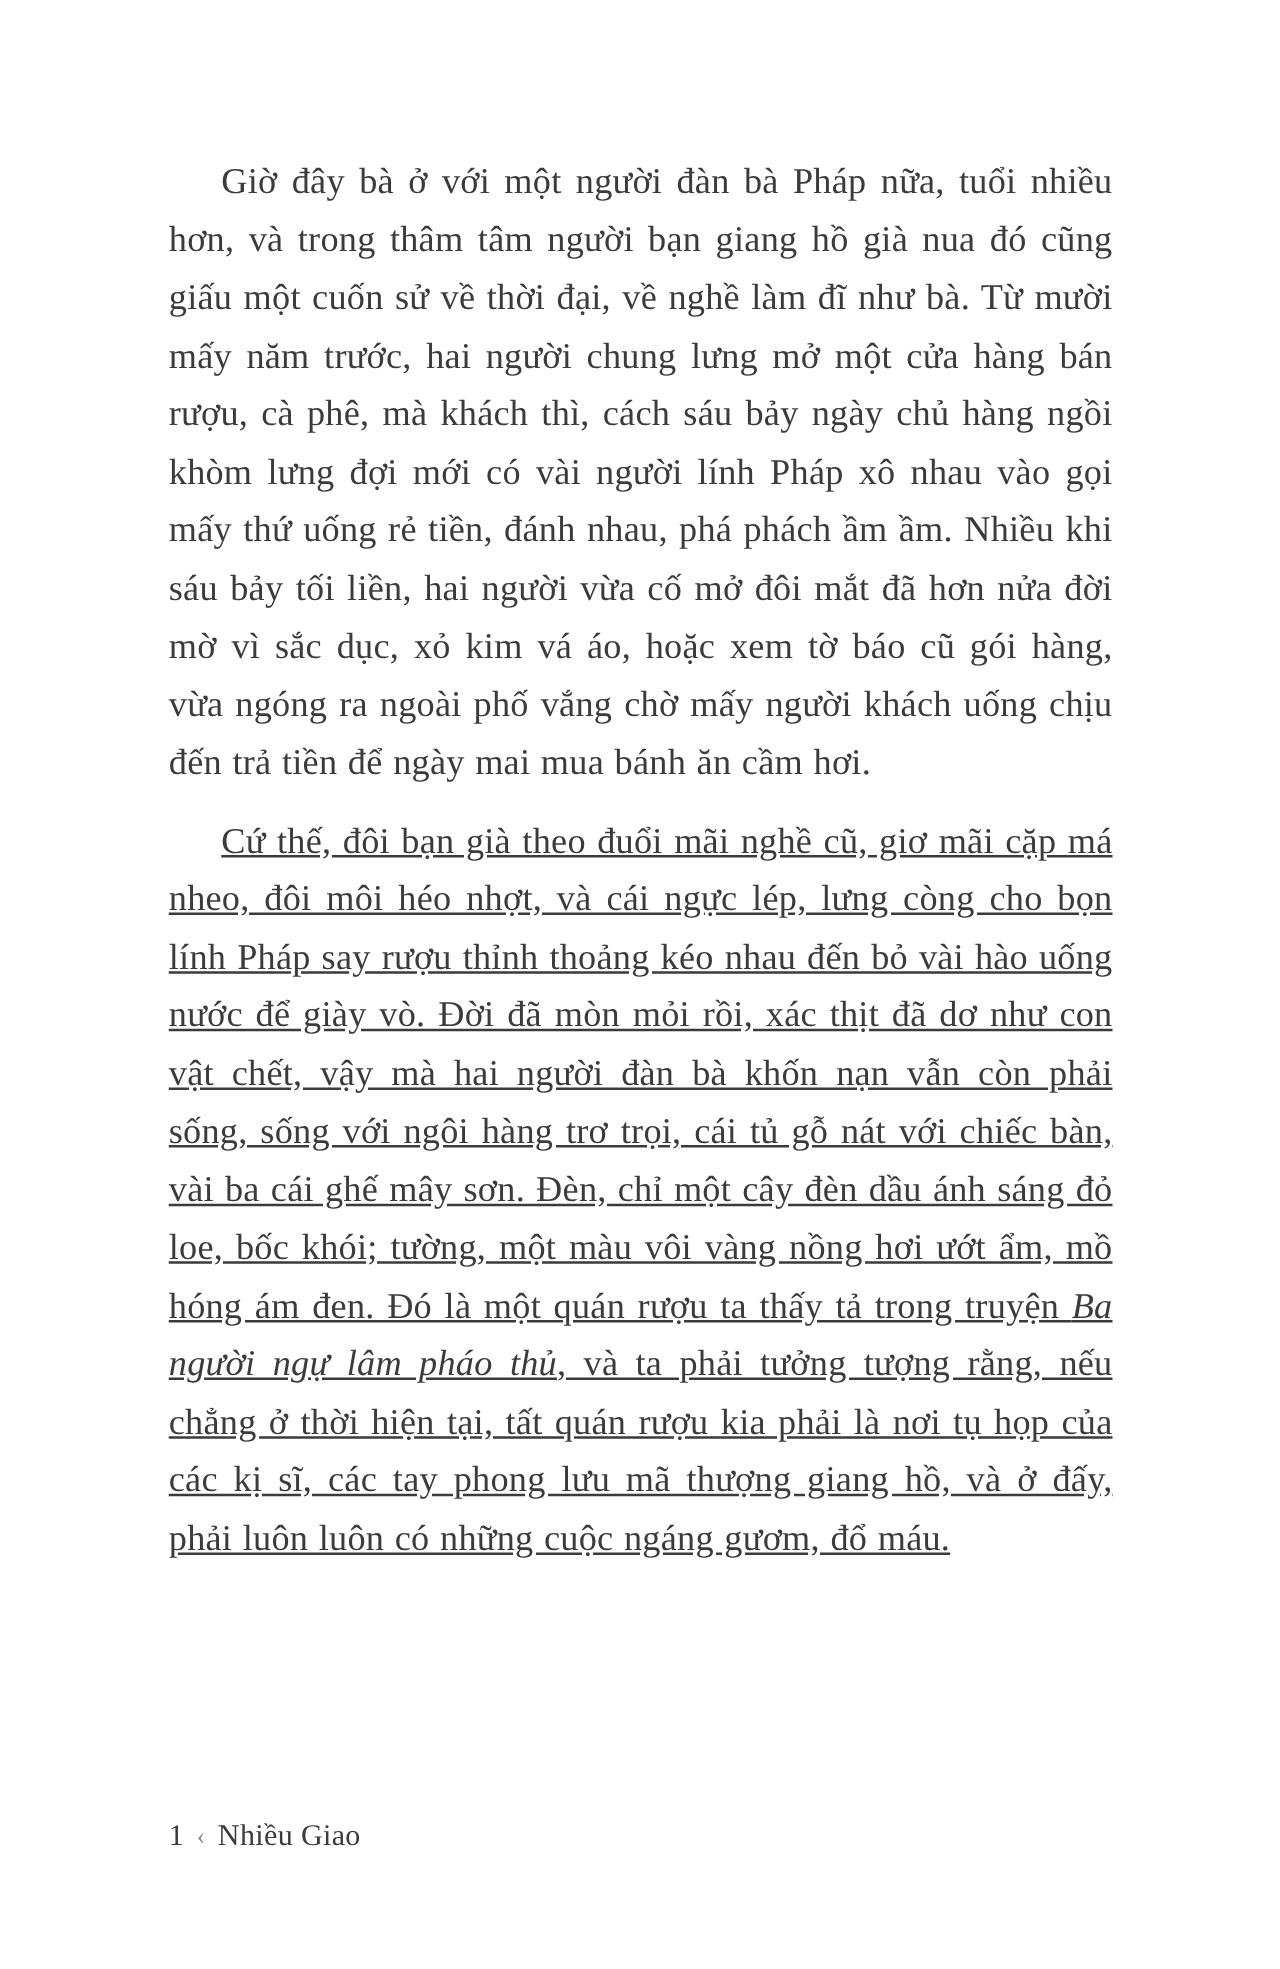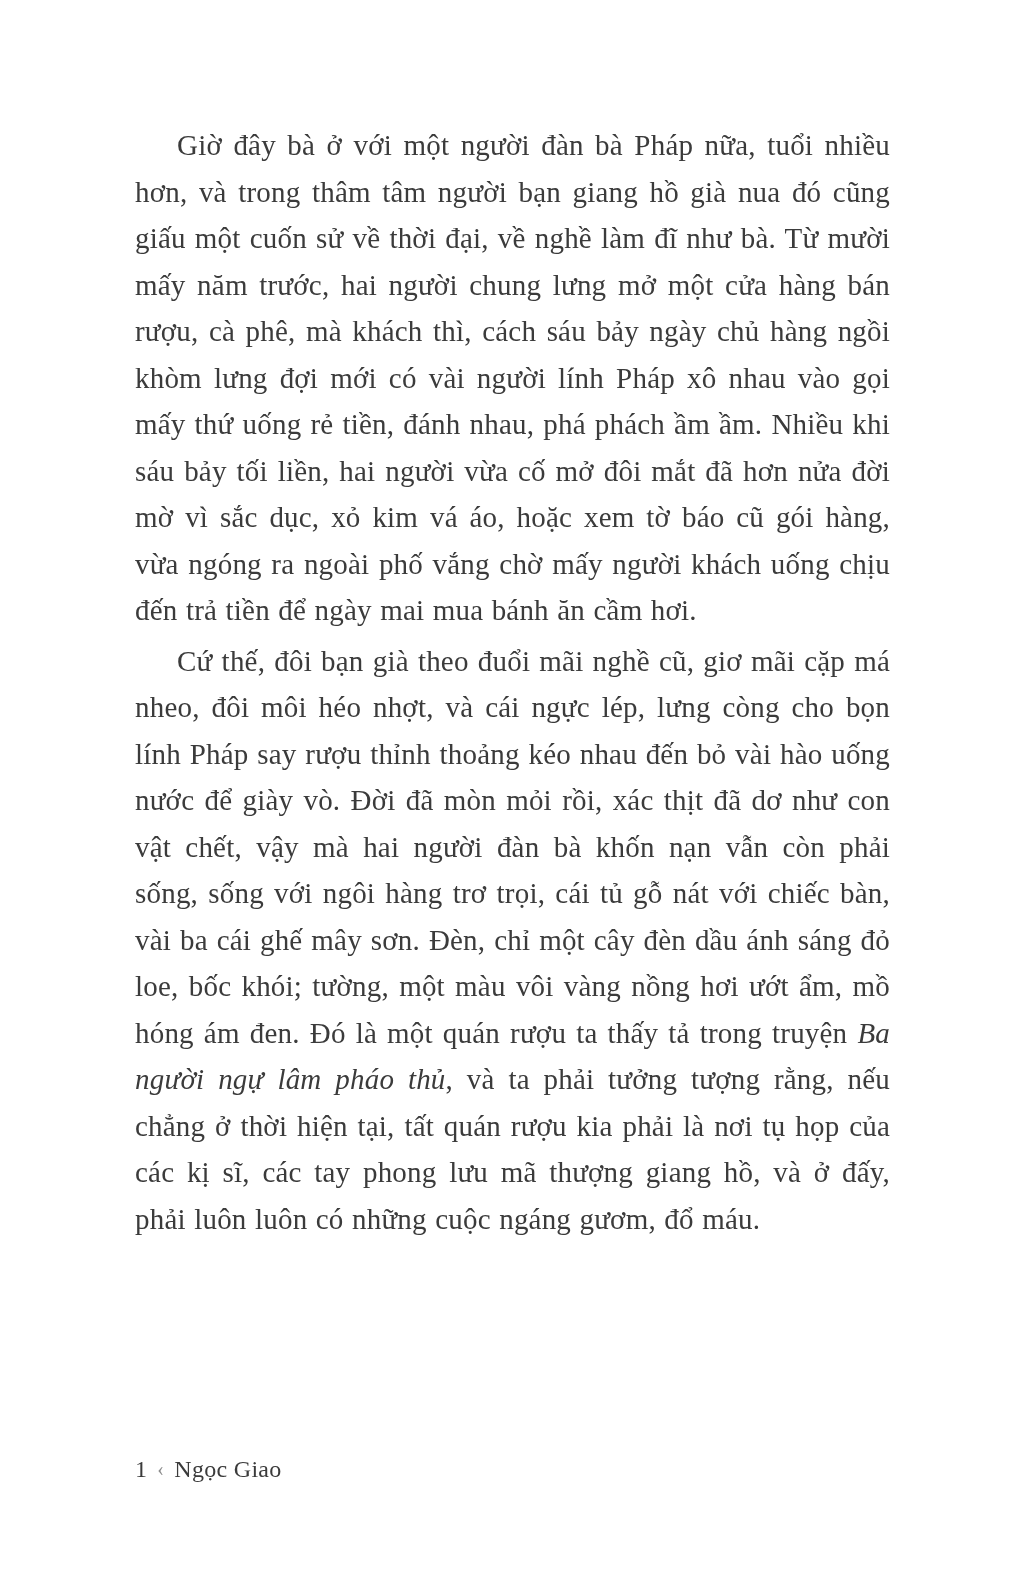--- a/index.html
+++ b/index.html
@@ -28,21 +28,22 @@
   .body-text p {
     margin: 0;
     font-size: 29px;
     line-height: 46.5px;
     text-align: justify;
     text-indent: 42px;
     letter-spacing: 0.2px;
     word-spacing: 1px;
   }
   .body-text p + p {
-    margin-top: 4px;
+    margin-top: 16px;
+    text-decoration: underline;
   }
   .book-title {
     font-style: italic;
   }
   .footer {
     position: absolute;
     top: 1456px;
     left: 135px;
     font-size: 24px;
     color: #3b3b3b;
@@ -67,15 +68,15 @@
       <span>Giờ đây bà ở với một người đàn bà Pháp nữa, tuổi nhiều hơn, và trong thâm tâm người bạn giang hồ già nua đó cũng giấu một cuốn sử về thời đại, về nghề làm đĩ như bà. Từ mười mấy năm trước, hai người chung lưng mở một cửa hàng bán rượu, cà phê, mà khách thì, cách sáu bảy ngày chủ hàng ngồi khòm lưng đợi mới có vài người lính Pháp xô nhau vào gọi mấy thứ uống rẻ tiền, đánh nhau, phá phách ầm ầm. Nhiều khi sáu bảy tối liền, hai người vừa cố mở đôi mắt đã hơn nửa đời mờ vì sắc dục, xỏ kim vá áo, hoặc xem tờ báo cũ gói hàng, vừa ngóng ra ngoài phố vắng chờ mấy người khách uống chịu đến trả tiền để ngày mai mua bánh ăn cầm hơi.</span>
     </p>
     <p>
       <span>Cứ thế, đôi bạn già theo đuổi mãi nghề cũ, giơ mãi cặp má nheo, đôi môi héo nhợt, và cái ngực lép, lưng còng cho bọn lính Pháp say rượu thỉnh thoảng kéo nhau đến bỏ vài hào uống nước để giày vò. Đời đã mòn mỏi rồi, xác thịt đã dơ như con vật chết, vậy mà hai người đàn bà khốn nạn vẫn còn phải sống, sống với ngôi hàng trơ trọi, cái tủ gỗ nát với chiếc bàn, vài ba cái ghế mây sơn. Đèn, chỉ một cây đèn dầu ánh sáng đỏ loe, bốc khói; tường, một màu vôi vàng nồng hơi ướt ẩm, mồ hóng ám đen. Đó là một quán rượu ta thấy tả trong truyện </span><em class="book-title">Ba người ngự lâm pháo thủ</em><span>, và ta phải tưởng tượng rằng, nếu chẳng ở thời hiện tại, tất quán rượu kia phải là nơi tụ họp của các kị sĩ, các tay phong lưu mã thượng giang hồ, và ở đấy, phải luôn luôn có những cuộc ngáng gươm, đổ máu.</span>
     </p>
   </div>
 
   <div class="footer">
     <span>1</span>
     <span class="sep">‹</span>
-    <span>Ngọc Giao</span>
+    <span>Nhiều Giao</span>
   </div>
 </div>
 
 </body></html>

